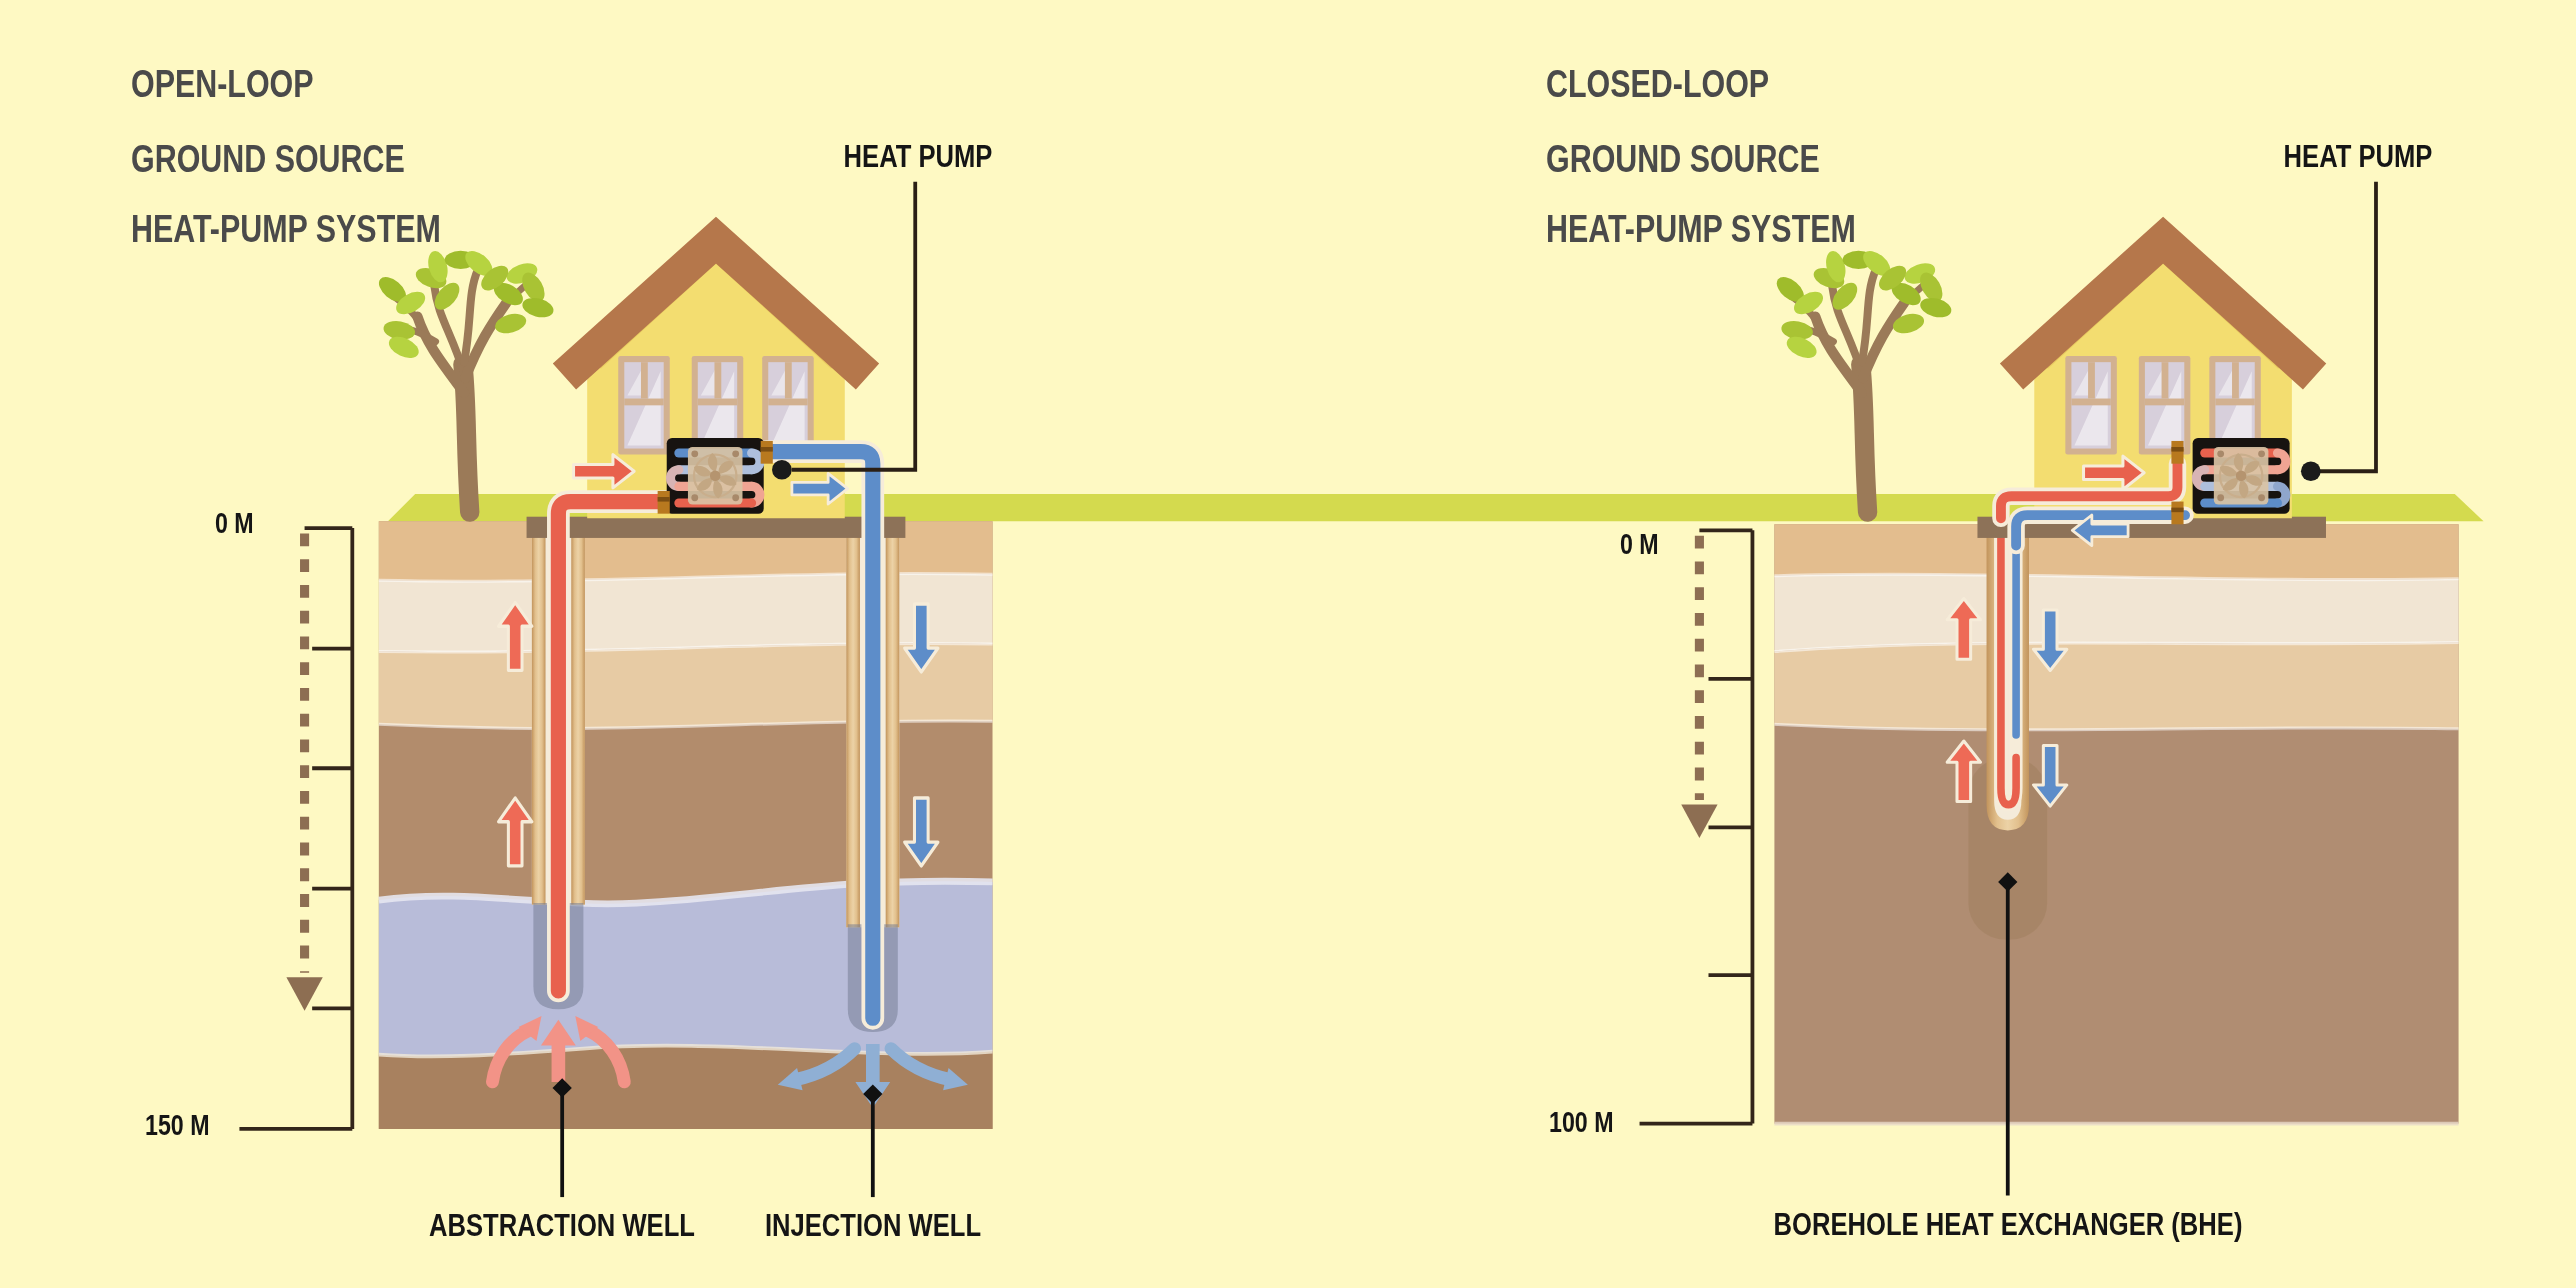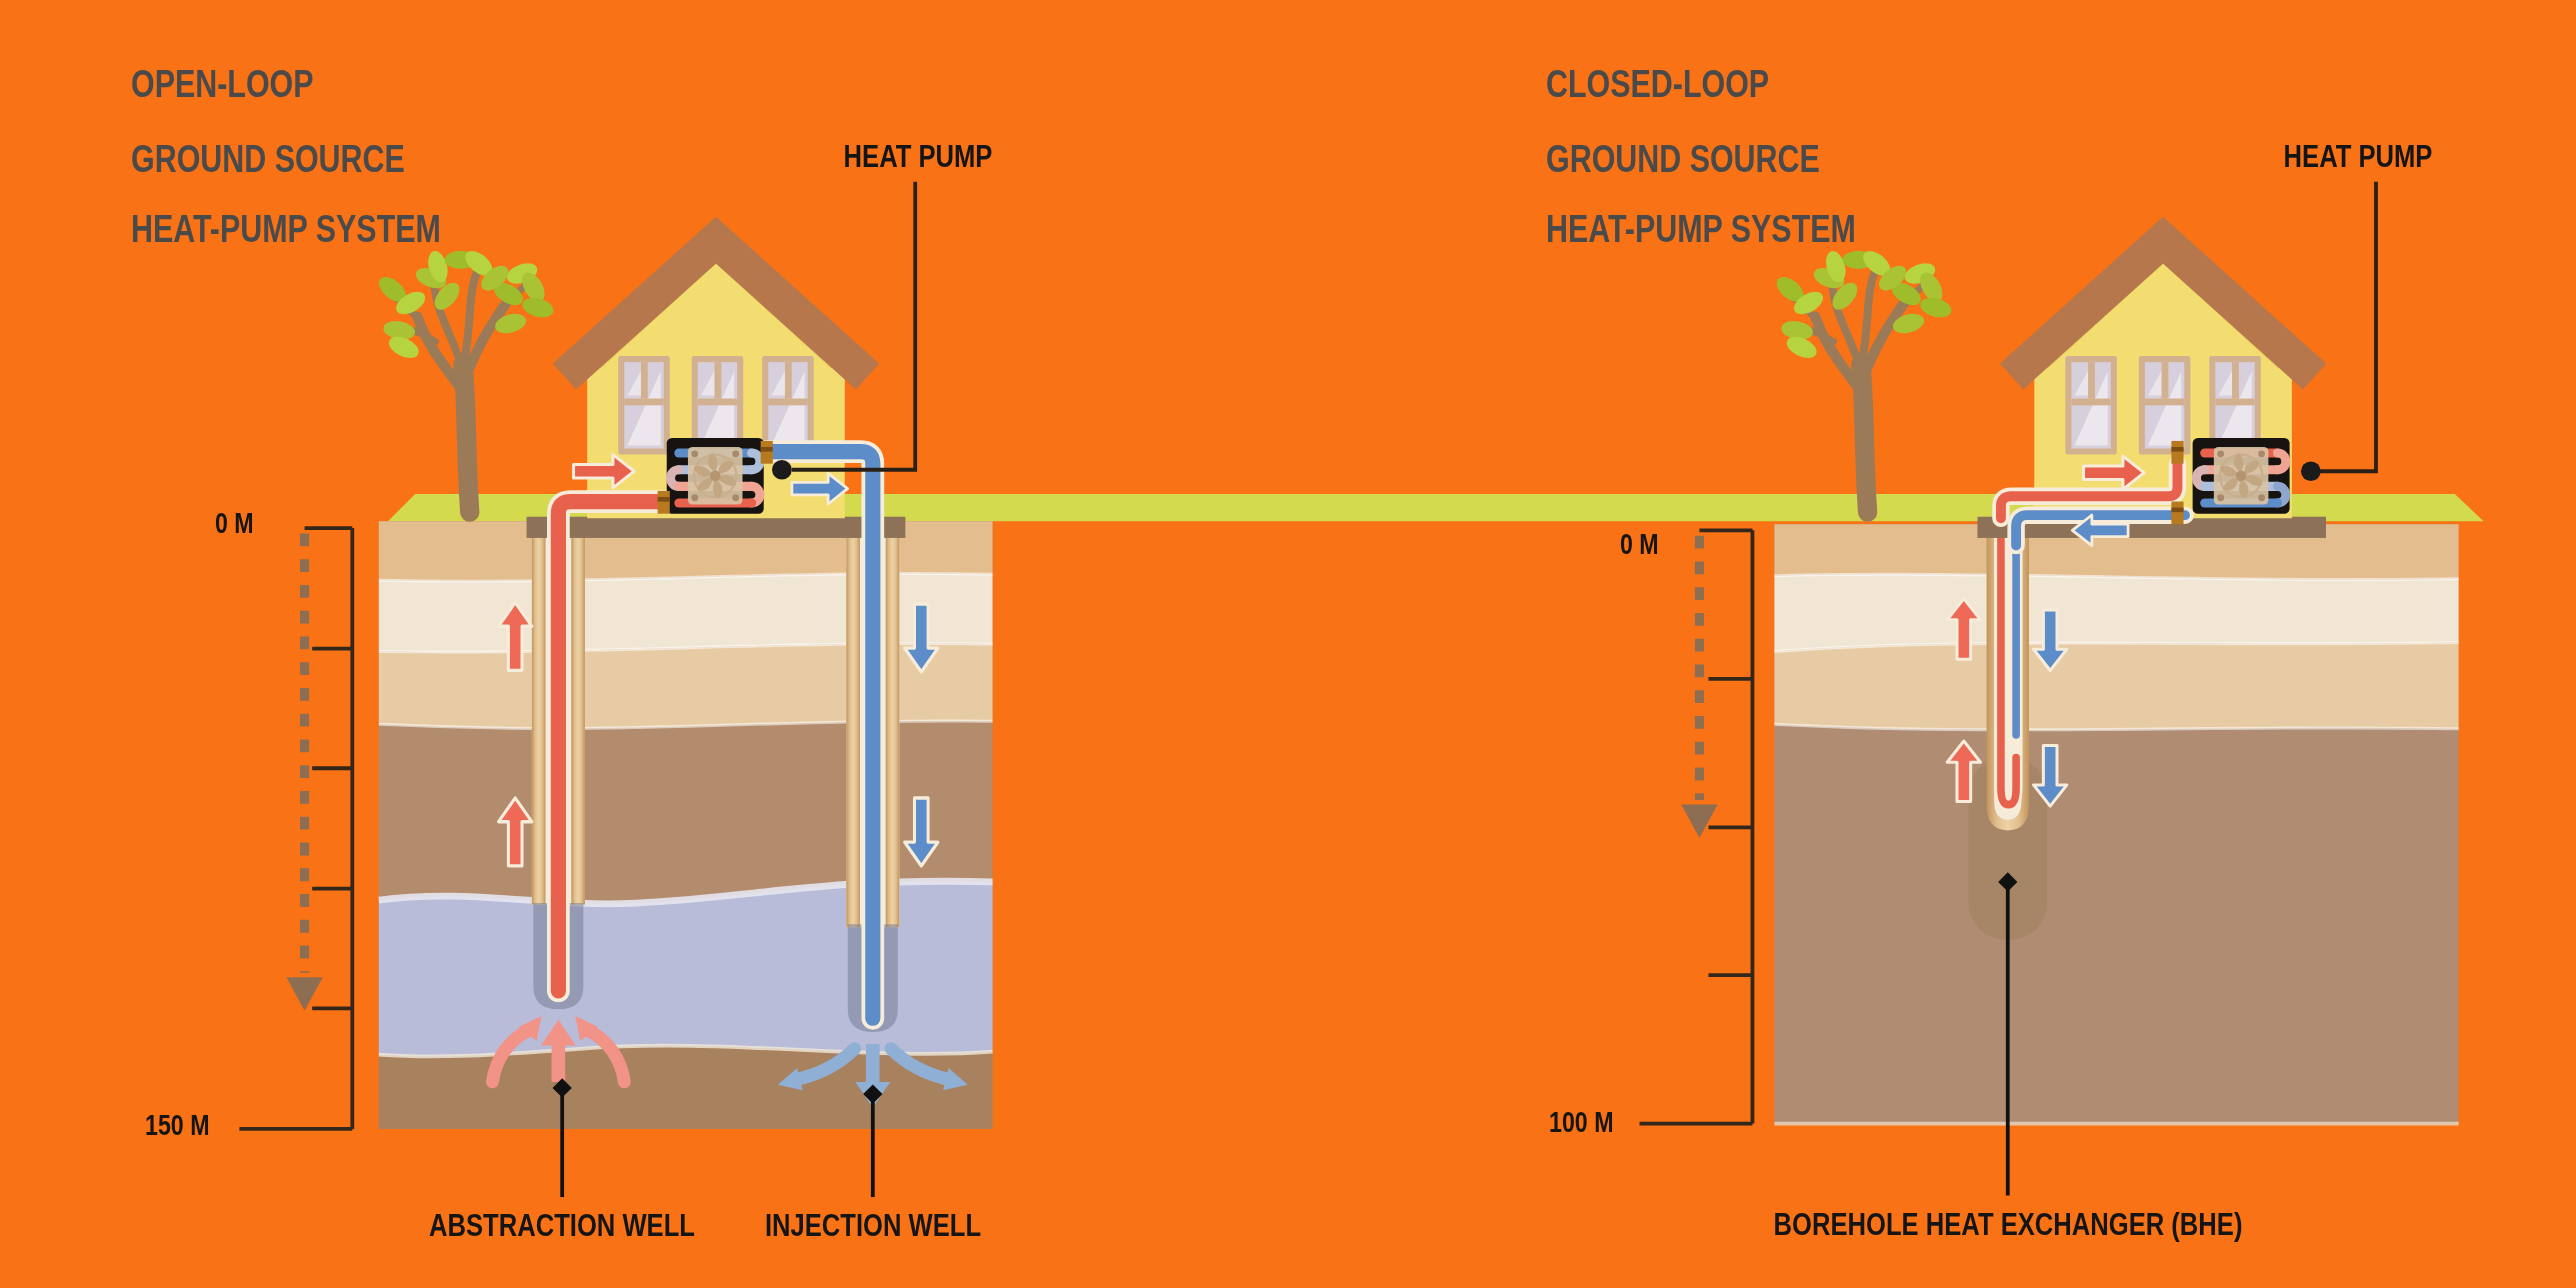--- a/index.html
+++ b/index.html
@@ -8,21 +8,21 @@
     --house-yellow:#f3dd70; --roof-brown:#b5774b; --gable-shadow:#e9cb61;
     --window-frame:#d2b190; --window-pane:#d7cfdb;
     --pipe-red:#e8614d; --pipe-blue:#5d8dc9; --salmon:#f29387; --light-blue:#8fafd4;
     --soil-tan:#e3bd8e; --soil-cream:#f1e5d3; --soil-light-tan:#e7cba4;
     --soil-brown:#b28c6c; --soil-dark:#a8815f; --aquifer-blue:#b8bcd9;
     --casing-edge:#c49b63; --casing-mid:#ecd2a6; --bore-cream:#f4ebda;
     --scale-brown:#33261a; --dash-brown:#8d6e52;
     --pump-black:#171310; --fan-beige:#d9c3a4;
   }
   html,body{margin:0;padding:0;background:#ffffff;}
-  #canvas{position:relative;width:2576px;height:1288px;background:#f97316;overflow:hidden;
+  #canvas{position:relative;width:2576px;height:1288px;background:#fef9c3;overflow:hidden;
           font-family:"Liberation Sans","DejaVu Sans",sans-serif;}
   #scene{position:absolute;left:0;top:0;}
   .lbl{position:absolute;font-weight:700;white-space:nowrap;color:var(--text-black);
        font-stretch:condensed;letter-spacing:0px;line-height:1;}
   .title-line{font-size:39px;color:var(--title-gray);transform:scaleX(.78);transform-origin:left top;}
   .left-lbl{font-size:29px;transform:scaleX(.80);transform-origin:left top;}
   .center-lbl{font-size:32px;transform:translateX(-50%) scaleX(.80);transform-origin:center top;}
   .hp-lbl{font-size:32px;transform:translateX(-50%) scaleX(.80);transform-origin:center top;}
 </style>
 </head>

